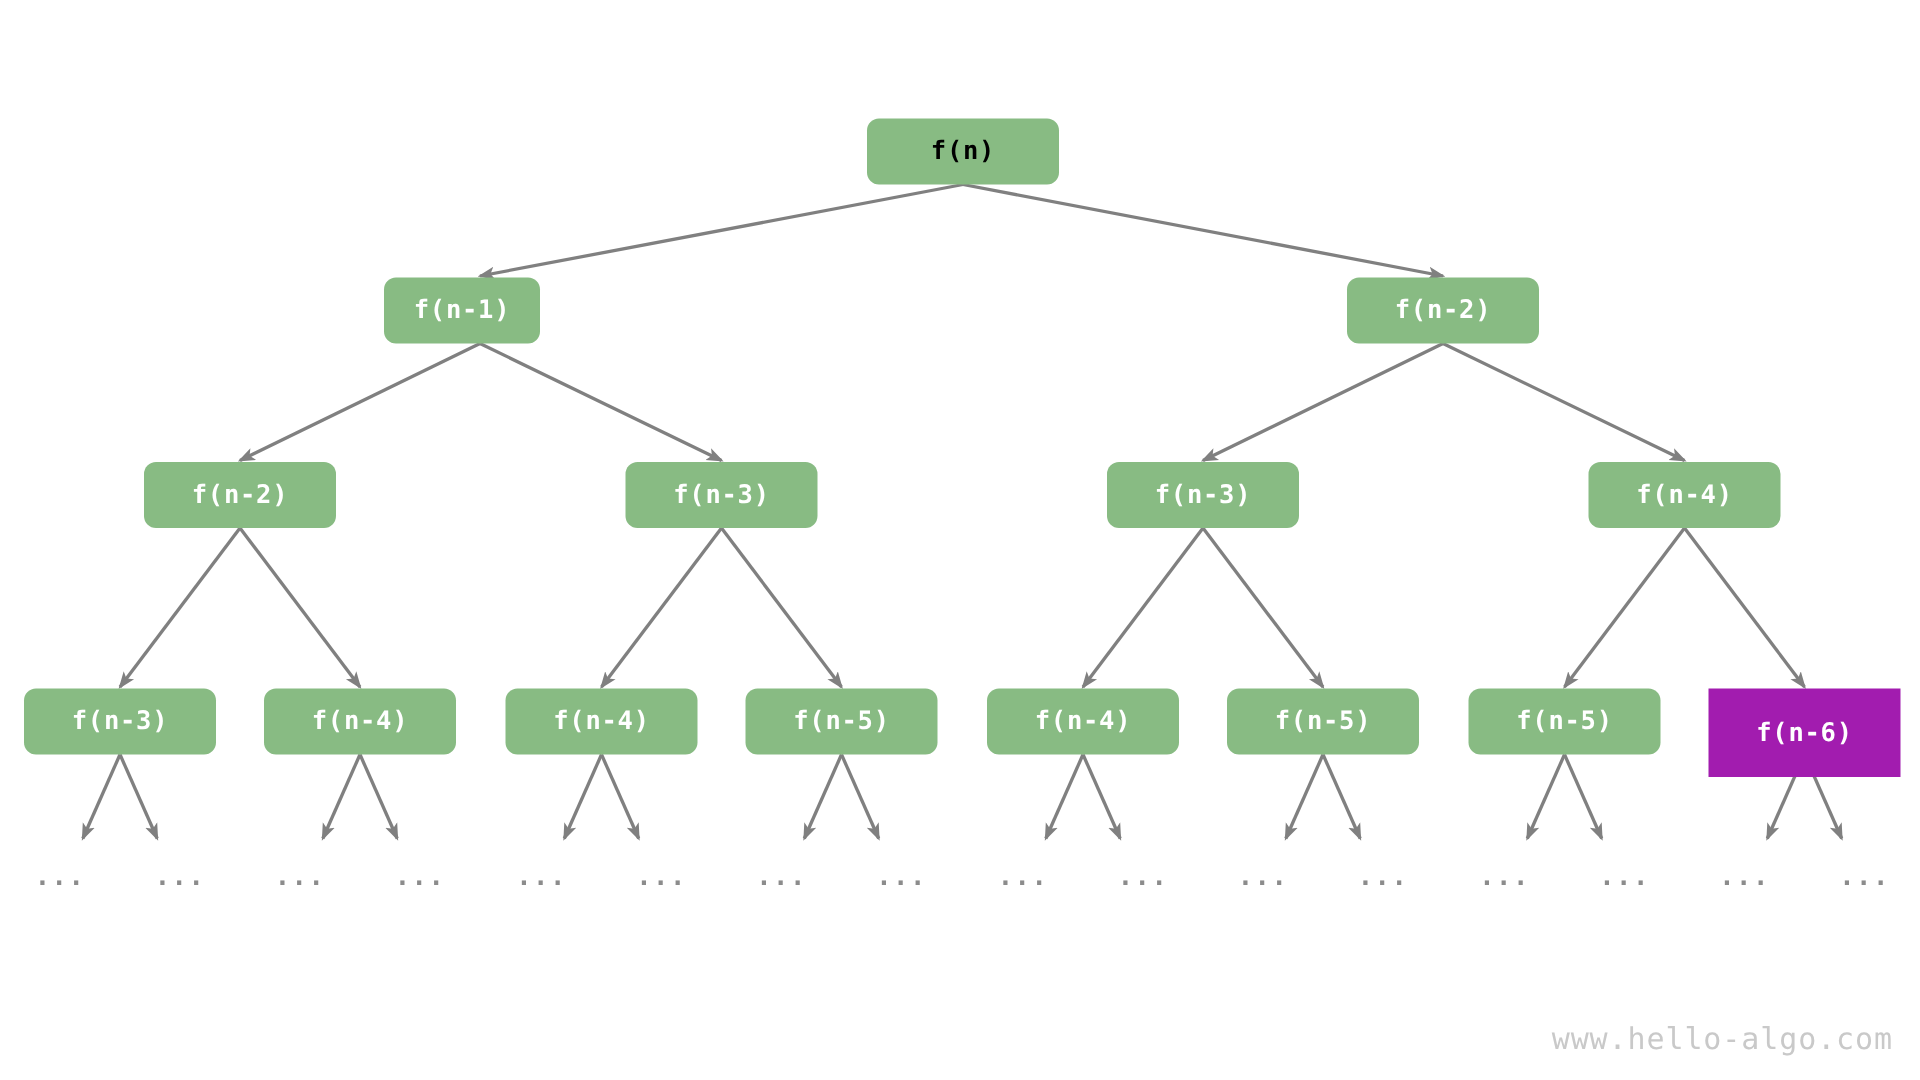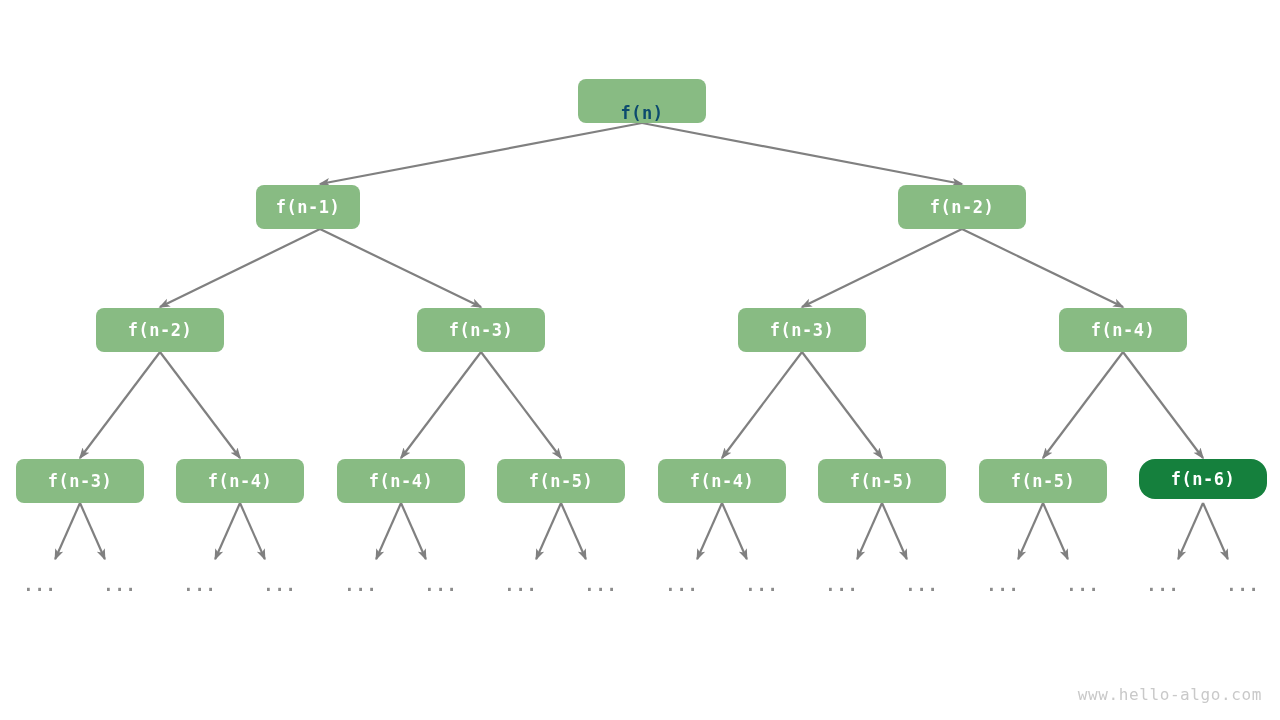--- a/index.html
+++ b/index.html
@@ -52,21 +52,21 @@
     white-space: nowrap;
     transform: translate(-50%, -50%);
     user-select: none;
   }
   #watermark {
     position: absolute;
     right: 18px;
     bottom: 16px;
     color: #c9c9c9;
     font-family: "DejaVu Sans Mono", monospace;
-    font-size: 16px;
+    font-size: 20px;
     letter-spacing: 0.6px;
     white-space: nowrap;
     user-select: none;
   }
 </style>
 </head>
 <body>
 
 <div id="canvas" style="background: rgb(255, 255, 255);">
 
@@ -102,21 +102,21 @@
       <line x1="722" y1="503" x2="746.8" y2="559" stroke="#808080" stroke-width="2.2" stroke-linecap="butt" marker-end="url(#arrowhead)"></line>
       <line x1="882" y1="503" x2="857.2" y2="559" stroke="#808080" stroke-width="2.2" stroke-linecap="butt" marker-end="url(#arrowhead)"></line>
       <line x1="882" y1="503" x2="906.8" y2="559" stroke="#808080" stroke-width="2.2" stroke-linecap="butt" marker-end="url(#arrowhead)"></line>
       <line x1="1043" y1="503" x2="1018.2" y2="559" stroke="#808080" stroke-width="2.2" stroke-linecap="butt" marker-end="url(#arrowhead)"></line>
       <line x1="1043" y1="503" x2="1067.8" y2="559" stroke="#808080" stroke-width="2.2" stroke-linecap="butt" marker-end="url(#arrowhead)"></line>
       <line x1="1203" y1="503" x2="1178.2" y2="559" stroke="#808080" stroke-width="2.2" stroke-linecap="butt" marker-end="url(#arrowhead)"></line>
       <line x1="1203" y1="503" x2="1227.8" y2="559" stroke="#808080" stroke-width="2.2" stroke-linecap="butt" marker-end="url(#arrowhead)"></line>
     </svg>
 
   <div id="nodes-layer">
-      <div class="node" style="left: 578px; top: 79px; width: 128px; height: 44px; background: rgb(136, 187, 131); color: #0c4a6e; border-radius: 8px; align-items: flex-end;">
+      <div class="node" style="left: 578px; top: 79px; width: 128px; height: 44px; background: rgb(136, 187, 131); color: #000000; border-radius: 8px;">
         <span>f(n)</span>
       </div>
       <div class="node" style="left: 256px; top: 185px; width: 104px; height: 44px; background: rgb(136, 187, 131); color: rgb(255, 255, 255); border-radius: 8px;">
         <span>f(n-1)</span>
       </div>
       <div class="node" style="left: 898px; top: 185px; width: 128px; height: 44px; background: rgb(136, 187, 131); color: rgb(255, 255, 255); border-radius: 8px;">
         <span>f(n-2)</span>
       </div>
       <div class="node" style="left: 96px; top: 308px; width: 128px; height: 44px; background: rgb(136, 187, 131); color: rgb(255, 255, 255); border-radius: 8px;">
         <span>f(n-2)</span>
@@ -144,21 +144,21 @@
       </div>
       <div class="node" style="left: 658px; top: 459px; width: 128px; height: 44px; background: rgb(136, 187, 131); color: rgb(255, 255, 255); border-radius: 8px;">
         <span>f(n-4)</span>
       </div>
       <div class="node" style="left: 818px; top: 459px; width: 128px; height: 44px; background: rgb(136, 187, 131); color: rgb(255, 255, 255); border-radius: 8px;">
         <span>f(n-5)</span>
       </div>
       <div class="node" style="left: 979px; top: 459px; width: 128px; height: 44px; background: rgb(136, 187, 131); color: rgb(255, 255, 255); border-radius: 8px;">
         <span>f(n-5)</span>
       </div>
-      <div class="node" style="left: 1139px; top: 459px; width: 128px; height: 40px; background: #15803d; color: rgb(255, 255, 255); border-radius: 16px;">
+      <div class="node" style="left: 1139px; top: 459px; width: 128px; height: 59px; background: #a21caf; color: rgb(255, 255, 255); border-radius: 0;">
         <span>f(n-6)</span>
       </div>
     </div>
 
   <div id="ellipsis-layer">
       <div class="ellipsis" style="left: 40px; top: 585px; color: rgb(140, 140, 140);">...</div>
       <div class="ellipsis" style="left: 120px; top: 585px; color: rgb(140, 140, 140);">...</div>
       <div class="ellipsis" style="left: 200px; top: 585px; color: rgb(140, 140, 140);">...</div>
       <div class="ellipsis" style="left: 280px; top: 585px; color: rgb(140, 140, 140);">...</div>
       <div class="ellipsis" style="left: 361px; top: 585px; color: rgb(140, 140, 140);">...</div>

